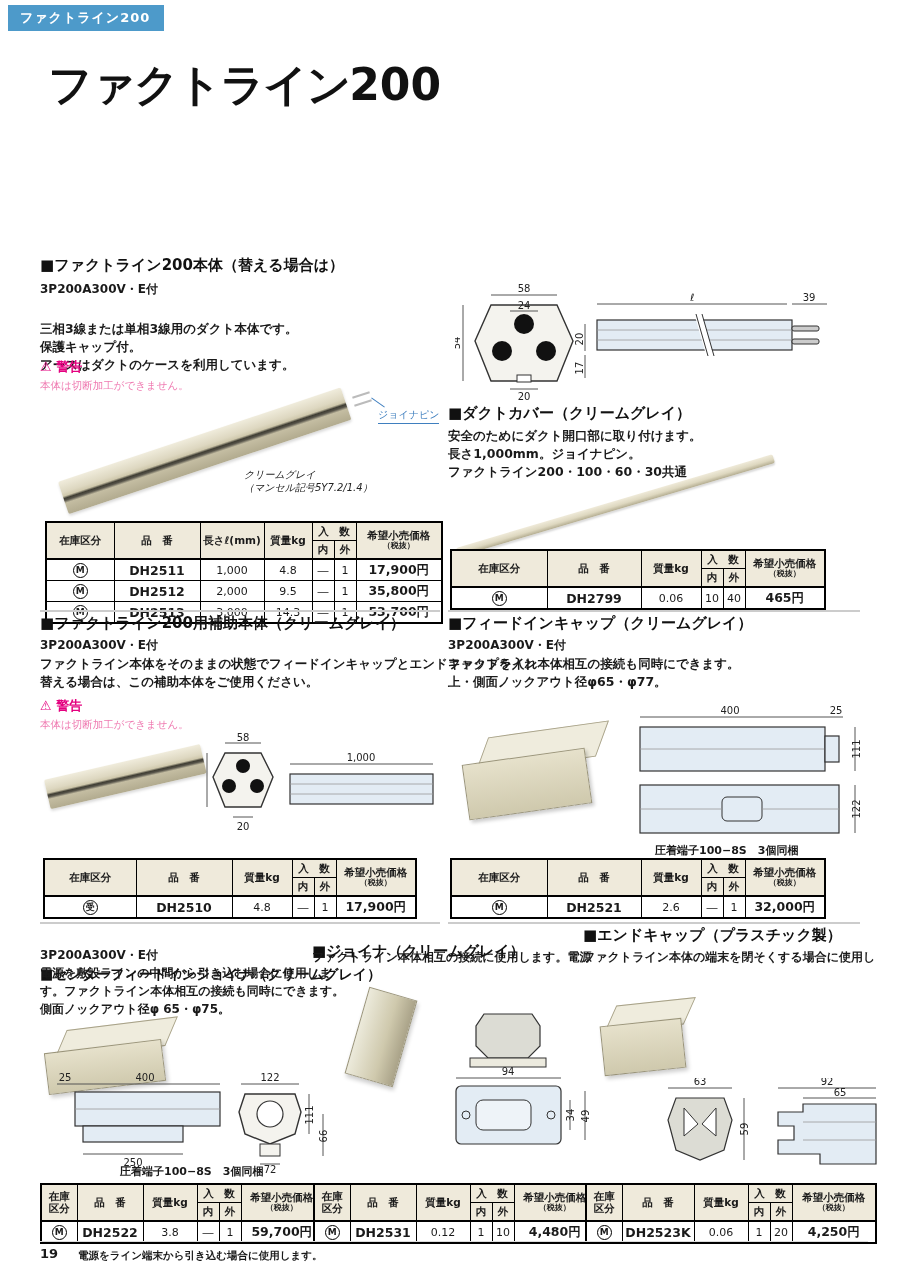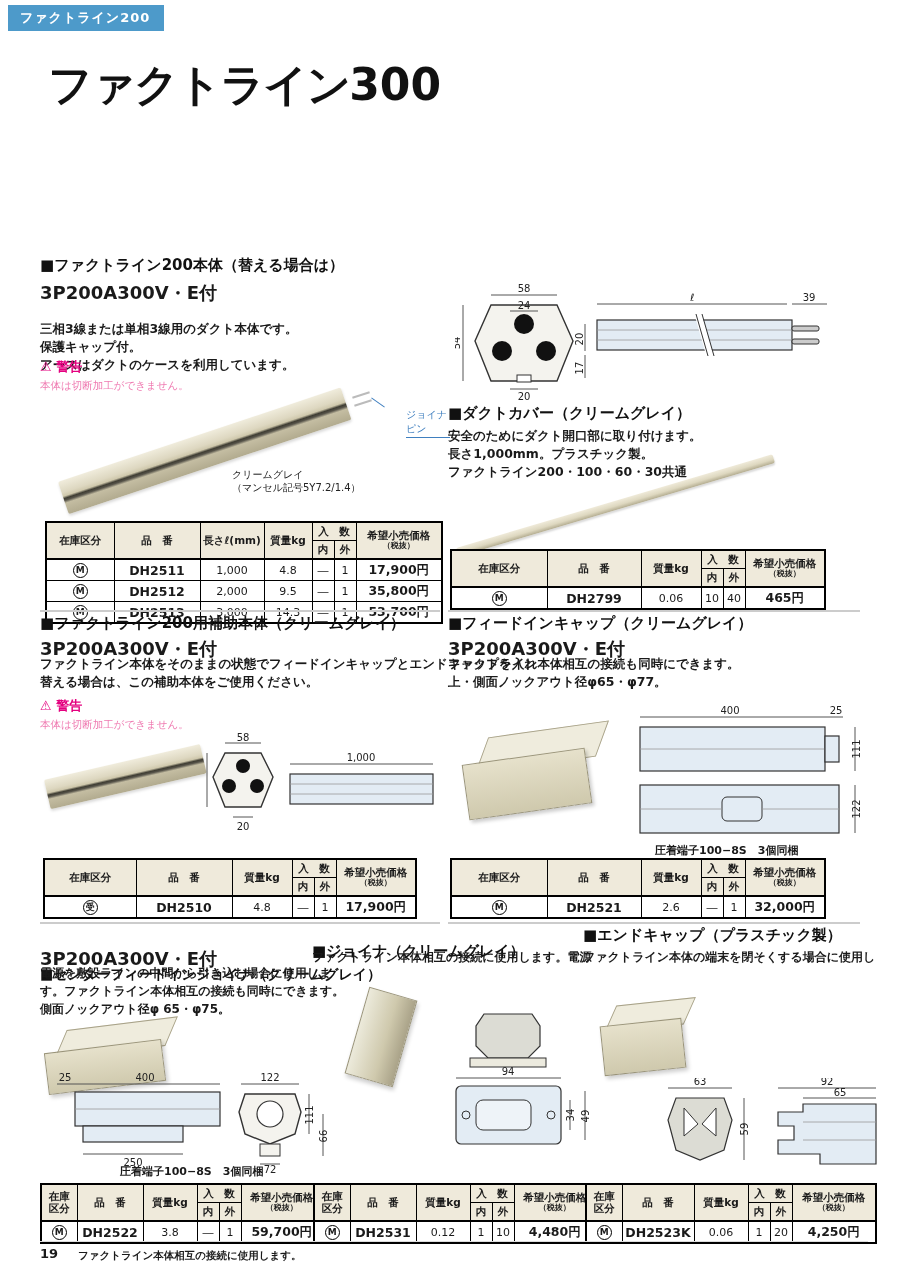--- a/index.html
+++ b/index.html
@@ -4,21 +4,21 @@
 <style>
   html,body{margin:0;padding:0;}
   body{width:900px;height:1273px;position:relative;background:#ffffff;
        font-family:"DejaVu Sans",sans-serif;color:#1a1a1a;overflow:hidden;}
   .abs{position:absolute;}
   .tab{background:#4d9aca;color:#fff;font-size:13px;font-weight:bold;
        padding:4px 14px 4px 12px;letter-spacing:1px;}
   .logo{font-size:44px;font-weight:900;letter-spacing:-2px;color:#111;}
   .logo .num{font-weight:600;letter-spacing:0;}
   .sec-title{font-size:15px;font-weight:bold;color:#111;}
-  .sec-sub{font-size:18px;font-weight:bold;}
+  .sec-sub{font-size:12px;font-weight:bold;}
   .desc{font-size:12.5px;font-weight:bold;line-height:18px;white-space:nowrap;}
   .warn-title{font-size:13px;font-weight:bold;color:#e4007f;}
   .warn-body{font-size:10.5px;color:#ef7ab1;}
   .caption{font-size:11px;font-weight:bold;}
   .smalllabel{font-size:10px;line-height:13px;color:#222;}
   .pinlabel{font-size:10px;color:#3f7fbf;border-bottom:1px solid #3f7fbf;padding-bottom:1px;}
   .hrline{position:absolute;height:2px;background:#cccccc;}
   
   table.ptable{border-collapse:collapse;background:#fff;border:2px solid #000;}
   .ptable th,.ptable td{border:1px solid #000;padding:0 2px;text-align:center;vertical-align:middle;}
@@ -46,43 +46,43 @@
   svg .fillb{stroke:#333;stroke-width:1.2;fill:#e3ecf4;}
   svg .thin{stroke:#999;stroke-width:0.8;}
 </style>
 </head>
 <body>
 
 <div class="abs tab" style="left:8px;top:5px;">
   <span>ファクトライン200</span>
 </div>
 <div class="abs logo" style="left:48px;top:56px;">
-  <span>ファクトライン</span><span class="num">300</span>
+  <span>ファクトライン</span><span class="num">200</span>
 </div>
 
 <div class="abs sec-title" style="left:40px;top:256px;">■ファクトライン200本体（替える場合は）</div>
 <div class="abs sec-sub" style="left:40px;top:281px;">3P200A300V・E付</div>
 <div class="abs desc" style="left:40px;top:300px;margin-top:20px;">
   <div>三相3線または単相3線用のダクト本体です。</div>
   <div>保護キャップ付。</div>
   <div>アースはダクトのケースを利用しています。</div>
 </div>
 <div class="abs warn-title" style="left:40px;top:358px;">
   <span>⚠</span>
   <span>警告</span>
 </div>
 <div class="abs warn-body" style="left:40px;top:379px;">本体は切断加工ができません。</div>
 
 <div class="abs" style="left:40px;top:388px;width:410px;height:128px;">
   <div class="bar" style="left:18px;top:94px;width:298px;height:34px;transform:rotate(-18.5deg);"></div>
   <div style="position:absolute;left:312px;top:6px;width:18px;height:2px;background:#bbb;transform:rotate(-18deg);"></div>
   <div style="position:absolute;left:314px;top:14px;width:18px;height:2px;background:#bbb;transform:rotate(-18deg);"></div>
   <div style="position:absolute;left:330px;top:14px;width:16px;height:1px;background:#3f7fbf;transform:rotate(35deg);"></div>
-  <span class="pinlabel" style="position:absolute;left:366px;top:20px;">ジョイナピン</span>
-  <div class="smalllabel" style="position:absolute;left:192px;top:80px;">
+  <span class="pinlabel" style="position:absolute;left:338px;top:20px;">ジョイナピン</span>
+  <div class="smalllabel" style="position:absolute;left:204px;top:80px;font-style:italic;">
     <div>クリームグレイ</div>
     <div>（マンセル記号5Y7.2/1.4）</div>
   </div>
 </div>
 
 <div class="abs" style="left:45px;top:521px;">
   <table class="ptable">
     <colgroup>
         <col style="width:68px">
         <col style="width:86px">
@@ -176,21 +176,21 @@
   <line class="dim" x1="5" y1="16" x2="195" y2="16"></line>
   <text x="100" y="13" text-anchor="middle" font-style="italic">ℓ</text>
   <line class="dim" x1="200" y1="16" x2="235" y2="16"></line>
   <text x="217" y="13" text-anchor="middle">39</text>
 </svg>
 </div>
 
 <div class="abs sec-title" style="left:448px;top:404px;">■ダクトカバー（クリームグレイ）</div>
 <div class="abs desc" style="left:448px;top:427px;">
   <div>安全のためにダクト開口部に取り付けます。</div>
-  <div>長さ1,000mm。プラスチック製。</div>
+  <div>長さ1,000mm。ジョイナピン。</div>
   <div>ファクトライン200・100・60・30共通</div>
 </div>
 <div class="abs" style="left:448px;top:452px;width:440px;height:100px;">
   <div class="bar-plain" style="left:8px;top:96px;width:330px;height:9px;transform:rotate(-16.5deg);"></div>
 </div>
 
 <div class="abs" style="left:450px;top:549px;">
   <table class="ptable">
     <colgroup>
         <col style="width:96px">
@@ -599,13 +599,13 @@
         <td>1</td>
         <td>20</td>
         <td class="price">4,250円</td>
       </tr>
     </tbody>
   </table>
 </div>
 
 <div class="hrline" style="left:40px;top:1241px;width:828px;height:1px;background:#dcdcdc;"></div>
 <div class="abs" style="left:40px;top:1246px;font-size:13px;font-weight:bold;">19</div>
-<div class="abs" style="left:78px;top:1249px;font-size:10.5px;font-weight:bold;">ファクトライン本体相互の接続に使用します。</div>
+<div class="abs" style="left:78px;top:1249px;font-size:10.5px;font-weight:bold;">電源をライン端末から引き込む場合に使用します。</div>
 
 </body></html>

